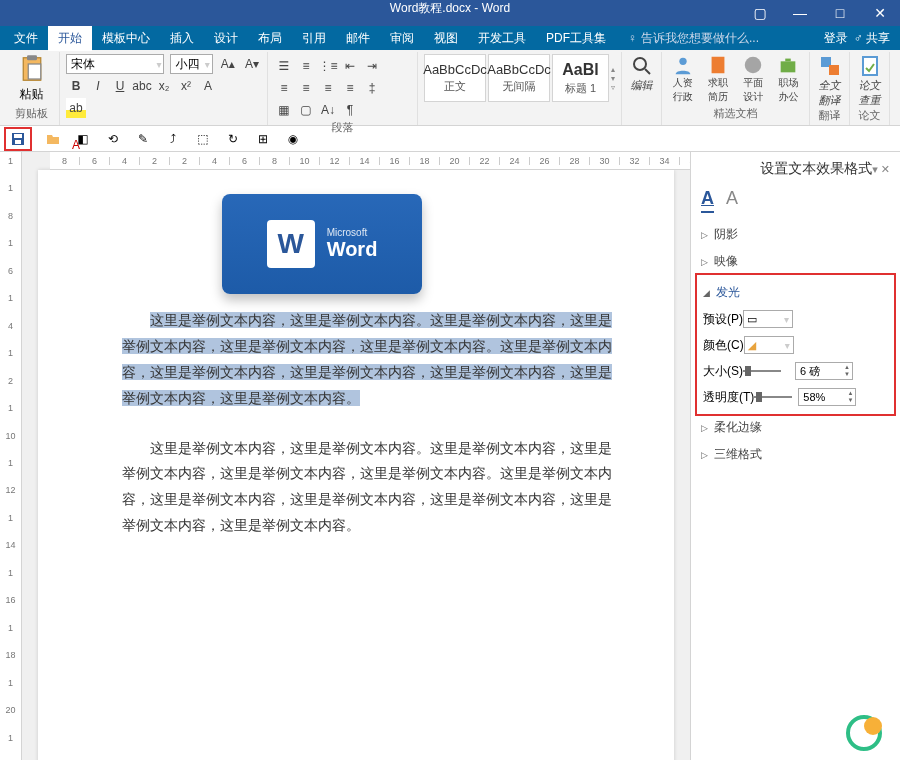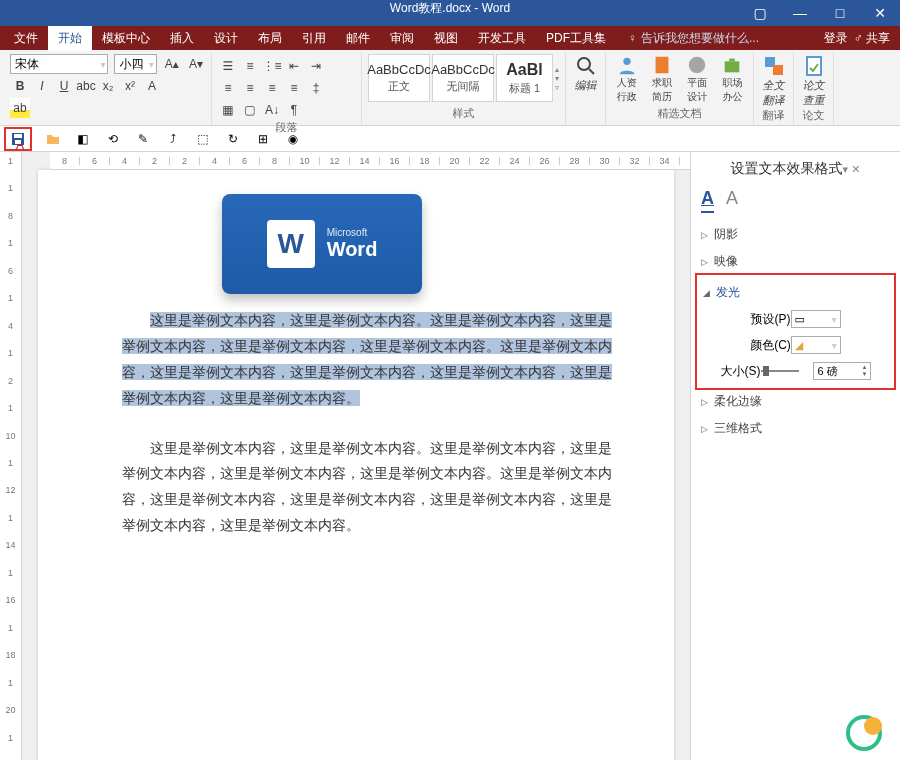--- a/index.html
+++ b/index.html
@@ -3,21 +3,21 @@
 <meta charset="utf-8">
 <style>
 * { margin: 0; padding: 0; box-sizing: border-box; font-family: "Microsoft YaHei", "SimSun", sans-serif; }
 body { width: 900px; height: 761px; background: #fff; overflow: hidden; position: relative; font-size: 12px; }
 
 .titlebar { height: 26px; background: #2b579a; color: #fff; display: flex; align-items: flex-start; justify-content: center; position: relative; }
 .titlebar .docname { font-size: 12px; }
 .titlebar .winctrls { position: absolute; right: 0; display: flex; }
 .titlebar .winctrls span { width: 40px; height: 26px; display: flex; align-items: center; justify-content: center; font-size: 14px; }
 
-.menubar { height: 24px; background: #7f1d1d; display: flex; align-items: center; color: #fff; padding-left: 4px; }
+.menubar { height: 24px; background: #0369a1; display: flex; align-items: center; color: #fff; padding-left: 4px; }
 .menubar .tab { padding: 4px 10px; font-size: 12px; cursor: pointer; }
 .menubar .tab.active { background: #fff; color: #2b579a; }
 .menubar .tell { margin-left: 12px; color: #cdd8ea; font-size: 12px; display: flex; align-items: center; gap: 4px;}
 .menubar .right { margin-left: auto; display: flex; align-items: center; gap: 6px; padding-right: 10px; }
 .menubar .right span { font-size: 12px; }
 
 .ribbon { height: 76px; background: #f3f3f3; border-bottom: 1px solid #d4d4d4; display: flex; padding: 2px 4px 0; }
 .group { border-right: 1px solid #e0e0e0; padding: 2px 6px; display: flex; flex-direction: column; justify-content: space-between; }
 .group-label { text-align: center; font-size: 11px; color: #666; padding-bottom: 2px; }
 .clipboard-grp { width: 56px; }
@@ -66,30 +66,30 @@
 .doc-area { flex: 1; background: #f0f0f0; overflow: hidden; position: relative; }
 .doc-page { background: #fff; margin: 0 auto; width: 636px; padding: 10px 50px 40px 84px; min-height: 800px; box-shadow: 0 0 4px rgba(0,0,0,.15);}
 .doc-text { font-size: 14px; line-height: 1.85; color: #333; font-family: SimSun, serif; }
 .sel { background: #b0c4de; }
 .word-card { width: 200px; height: 100px; background: linear-gradient(#2868b8,#1d5ba8); border-radius: 8px; margin: 14px 0 14px 100px; display: flex; align-items: center; justify-content: center; gap: 12px; color: #fff; box-shadow: 0 6px 12px rgba(0,0,0,.25); }
 .word-card .w-ico { width: 48px; height: 48px; background: #fff; border-radius: 4px; display:flex; align-items:center; justify-content:center; color:#2b579a; font-size:28px; font-weight:bold;}
 .word-card .lab1{ font-size:10px; opacity:.85;}
 .word-card .lab2{ font-size:20px; font-weight:bold;text-align:right;}
 
 .side-panel { width: 210px; border-left: 1px solid #d4d4d4; background: #fff; padding: 8px 10px; }
-.sp-title { font-size: 14px; color: #333; display: flex; align-items: center; justify-content: center; }
+.sp-title { font-size: 14px; color: #333; display: flex; align-items: center; justify-content: flex-end; }
 .sp-title .pin { color: #888; font-size: 11px; }
 .sp-icons { display: flex; gap: 12px; margin: 10px 0 8px; }
 .sp-icons .a1 { color: #2b579a; font-size: 18px; text-decoration: underline; border-bottom: 2px solid #2b579a; padding-bottom:2px; font-weight:bold;}
 .sp-icons .a2 { color: #888; font-size: 18px; }
 .sp-section { padding: 5px 0; font-size: 12px; color: #444; display: flex; align-items: center; gap: 6px; }
 .sp-section .tri { font-size: 9px; color: #666; }
 .sp-section.active { color: #2b579a; }
 .glow-box { border: 2px solid #e03030; padding: 4px 6px; margin: -2px -6px; }
-.glow-row { display: flex; align-items: center; justify-content: center; padding: 4px 0; font-size: 12px; }
+.glow-row { display: flex; align-items: center; justify-content: flex-start; padding: 4px 0; font-size: 12px; }
 .glow-row .ctl { width: 50px; height: 18px; border: 1px solid #ababab; background: #fff; font-size: 11px; padding: 0 3px; display:flex; align-items:center; justify-content:space-between;}
 .glow-row .spin { width: 58px; height: 18px; border: 1px solid #ababab; display: flex; align-items: center; font-size: 11px; padding-left: 4px; justify-content:space-between;}
 .glow-row .spin .ar { display:flex; flex-direction:column; font-size:6px; line-height:7px; padding-right:2px; color:#666;}
 .glow-row .slider { width: 38px; height: 2px; background: #888; position: relative; }
 .glow-row .slider::after { content:''; position:absolute; width:6px; height:10px; background:#666; top:-4px; left:2px; }
 
 .watermark { position: absolute; right: 18px; bottom: 10px; display: flex; align-items: center; gap: 8px; opacity: .9; }
 .watermark .wm-ico { width: 36px; height: 36px; border: 4px solid #18b87a; border-radius: 50%; position: relative; }
 .watermark .wm-ico::after { content:''; position:absolute; width:18px; height:18px; background:#f7a823; border-radius:50%; right:-4px; top:-2px;}
 .watermark .wm-t1 { font-size: 18px; color: #18b87a; font-weight:bold;}
@@ -128,20 +128,31 @@
       <span>♀</span>
       <span>告诉我您想要做什么...</span>
     </div>
   <div class="right">
     <span>登录</span>
     <span>♂ <span>共享</span></span>
   </div>
 </div>
 
 <div class="ribbon">
+  <div class="group clipboard-grp">
+    <div class="paste-btn">
+      <svg class="paste-icon" viewBox="0 0 24 24">
+          <rect x="5" y="3" width="14" height="18" fill="#f4b860" stroke="#b58530"></rect>
+          <rect x="8" y="1" width="8" height="4" fill="#888" rx="1"></rect>
+          <rect x="9" y="8" width="10" height="12" fill="#fff" stroke="#888"></rect>
+        </svg>
+      <span>粘贴</span>
+    </div>
+    <div class="group-label">剪贴板</div>
+  </div>
 
   <div class="group font-grp">
     <div class="font-row1">
       <div class="font-select">
           <span>宋体</span>
           <span class="sep">▾</span>
         </div>
       <div class="size-select">
           <span>小四</span>
           <span class="sep">▾</span>
@@ -207,21 +218,20 @@
       <div class="style-box">
           <span class="preview">AaBbCcDc</span>
           <span class="name">无间隔</span>
         </div>
       <div class="style-box heading">
           <span class="preview">AaBl</span>
           <span class="name">标题 1</span>
         </div>
       <div style="display:flex;flex-direction:column;justify-content:center;color:#888;font-size:8px;gap:2px;">▴<br>▾<br>▿</div>
     </div>
-    <div class="group-label">样式</div>
   </div>
 
   <div class="group edit-grp">
     <div class="big-btn">
       <svg class="ico" viewBox="0 0 24 24">
           <circle cx="10" cy="10" r="6" fill="none" stroke="#444" stroke-width="2"></circle>
           <line x1="15" y1="15" x2="20" y2="20" stroke="#444" stroke-width="2"></line>
         </svg>
       <span>编辑</span>
     </div>
@@ -415,20 +425,30 @@
       <div class="glow-row">
         <span>大小(S)</span>
         <div style="display:flex;align-items:center;gap:14px">
           <div class="slider"></div>
           <div class="spin">
               <span>6 磅</span>
               <span class="ar">▲<br>▼</span>
             </div>
         </div>
       </div>
+      <div class="glow-row">
+        <span>透明度(T)</span>
+        <div style="display:flex;align-items:center;gap:6px">
+          <div class="slider"></div>
+          <div class="spin">
+              <span>58%</span>
+              <span class="ar">▲<br>▼</span>
+            </div>
+        </div>
+      </div>
     </div>
     <div class="sp-section">
         <span class="tri">▷</span>
         <span>柔化边缘</span>
       </div>
     <div class="sp-section">
         <span class="tri">▷</span>
         <span>三维格式</span>
       </div>
   </div>

